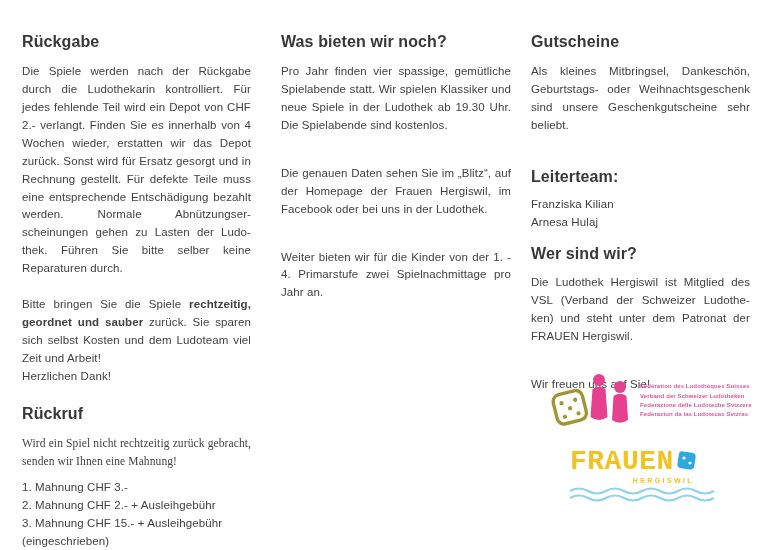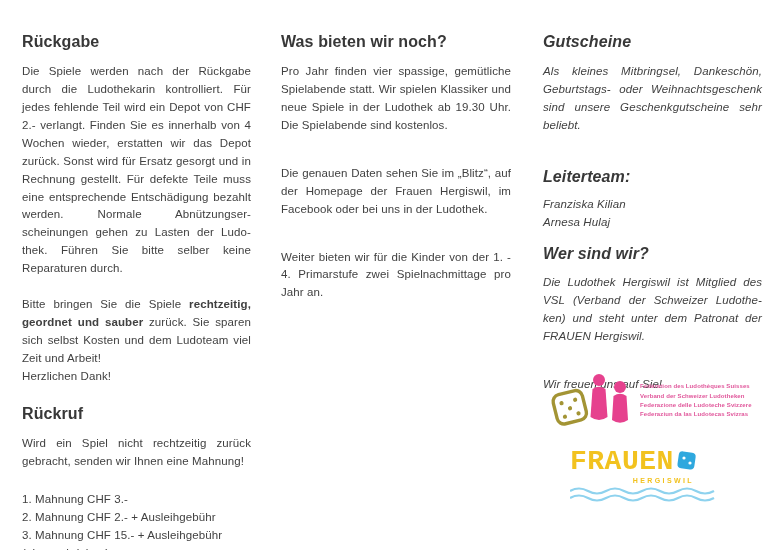--- a/index.html
+++ b/index.html
@@ -9,27 +9,27 @@
     font-family: "Liberation Sans", sans-serif;
     color: #414141;
     position: relative;
     overflow: hidden;
   }
   .page { position: absolute; inset: 0; background: #ffffff; }
 
   .col { position: absolute; top: 30px; font-size: 11.5px; line-height: 1.56; letter-spacing: 0.1px; }
   .col1 { left: 22px;  width: 229px; }
   .col2 { left: 281px; width: 230px; }
-  .col3 { left: 543px; width: 219px; font-style: italic; }
+  .col3 { left: 531px; width: 219px; }
 
   h2 { font-size: 16px; font-weight: bold; color: #383838; margin-bottom: 8px; letter-spacing: 0.1px; }
   p  { margin-bottom: 18px; }
   .just { text-align: justify; }
   .gap-lg { margin-bottom: 30px; }
-  .tight  { margin-bottom: 20px; }
+  .tight  { margin-bottom: 8px; font-family: Liberation Serif, serif; }
   .list { margin-bottom: 20px; }
   .list div { white-space: nowrap; }
   .sec-rueckruf { margin-top: -2px; }
   .wer-section { margin-top: 10px; }
   .leiter-section { margin-top: 14px; }
   .leiter-section h2 { margin-bottom: 6px; }
   .closing { margin-top: 16px; }
 
   
   .vsl-logo { position: absolute; left: 548px; top: 370px; display: flex; align-items: center; }

